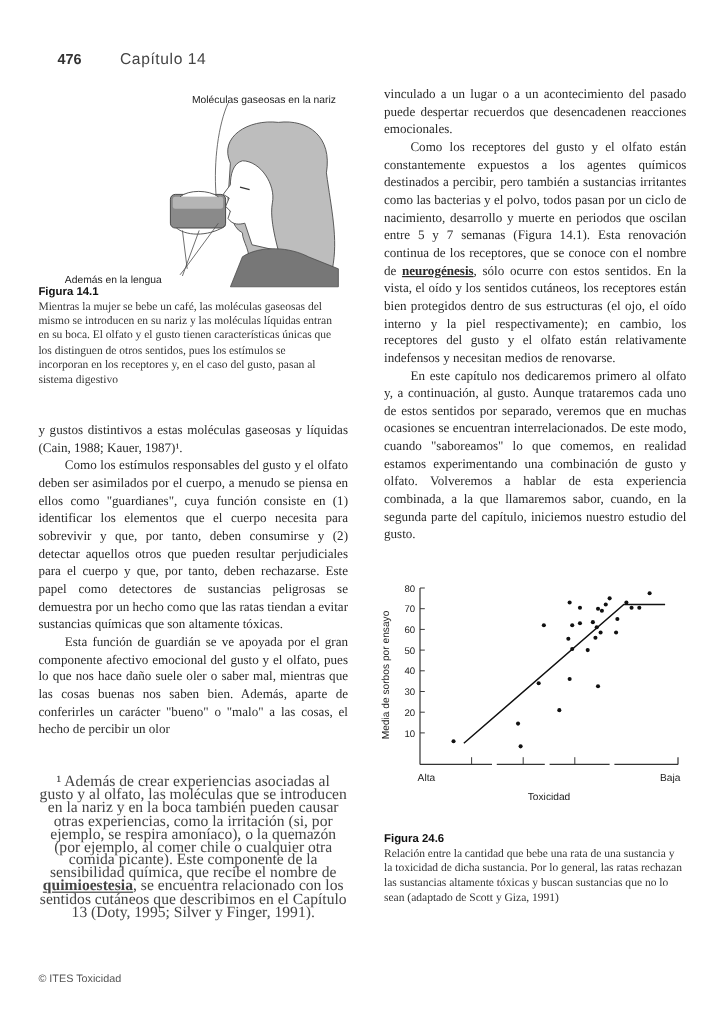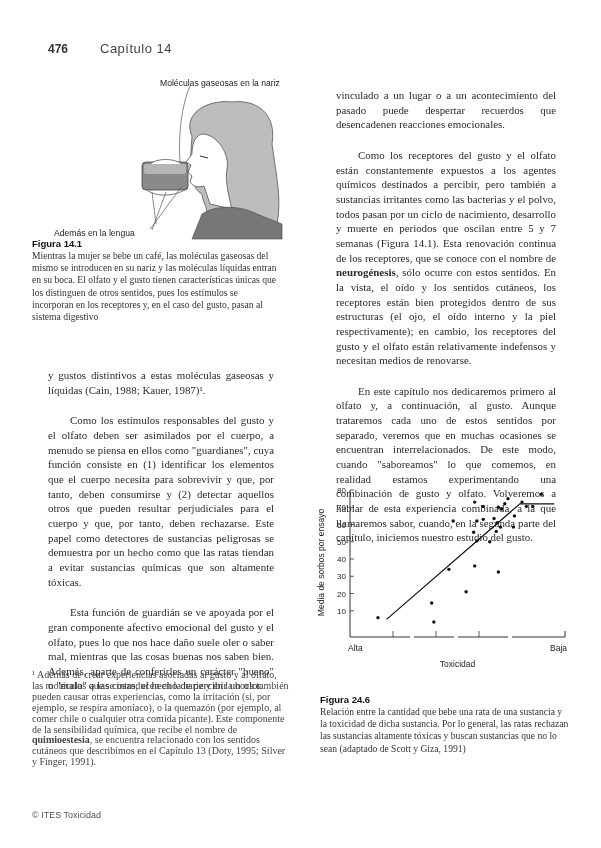--- a/index.html
+++ b/index.html
@@ -7,25 +7,25 @@
     width:601px; height:848px; background:#fff; position:relative; overflow:hidden;
     font-family:"Liberation Serif", serif; color:#2a2a2a;
   }
   .abs { position:absolute; }
   .page-num { left:48px; top:42px; font-family:"Liberation Sans", sans-serif; font-size:12px; font-weight:bold; color:#333; }
   .chapter { left:100px; top:41px; font-family:"Liberation Sans", sans-serif; font-size:13px; color:#444; letter-spacing:0.5px; }
   .fig-label-sm { font-family:"Liberation Sans", sans-serif; font-size:8.6px; color:#222; }
   .fig-title { font-family:"Liberation Sans", sans-serif; font-size:9.5px; font-weight:bold; color:#111; }
   .fig-cap { font-family:"Liberation Serif", serif; font-size:9.6px; line-height:12.2px; color:#333; }
   .body-text { font-size:10.9px; line-height:14.65px; text-align:justify; color:#2a2a2a; }
-  .body-text p { margin:16px; }
+  .body-text p { margin:0; }
   .body-text p.indent { text-indent:22px; }
-  .footnote { left:32px; top:670px; width:258px; font-size:10px; line-height:10.9px; color:#444; text-align:left; }
+  .footnote { left:32px; top:646px; width:258px; font-size:13px; line-height:10.9px; color:#444; text-align:center; }
   .copyright { left:32px; top:810px; font-family:"Liberation Sans", sans-serif; font-size:9px; color:#555; }
-  .bold { font-weight:bold; }
+  .bold { font-weight:bold;text-decoration:underline; }
   svg text { font-family:"Liberation Sans", sans-serif; }
 </style>
 </head>
 <body>
 
 <div class="abs page-num">476</div>
 <div class="abs chapter">Capítulo 14</div>
 
 <div class="abs" style="left:32px;top:64px;width:268px;height:160px;margin-top:10px;">
   <svg width="268" height="170" viewBox="0 0 268 170">

